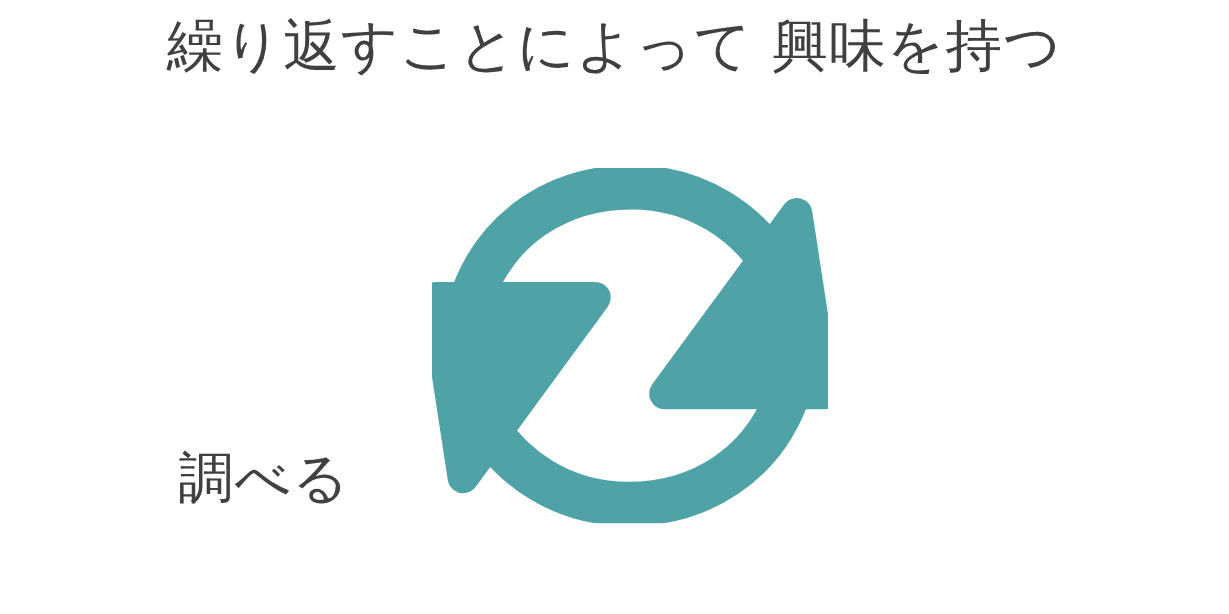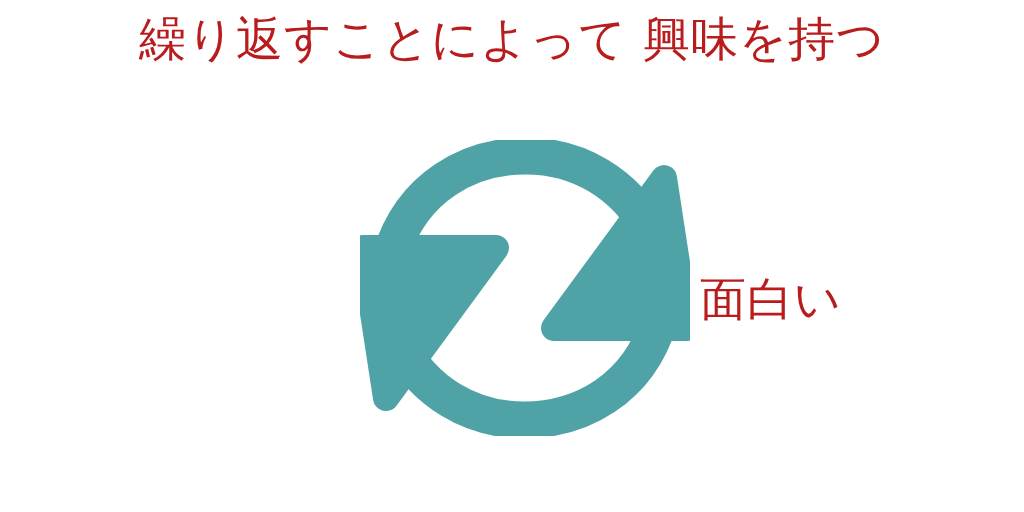--- a/index.html
+++ b/index.html
@@ -13,21 +13,21 @@
   }
   #canvas {
     position: relative;
     width: 1024px;
     height: 512px;
     background: #ffffff;
     overflow: hidden;
   }
   .jp {
     font-family: "DejaVu Sans", "Liberation Sans", sans-serif;
-    color: #b91c1c;
+    color: #404040;
     font-weight: 400;
     white-space: pre;
     letter-spacing: 0.02em;
   }
   #title {
     position: absolute;
     left: 0;
     top: 8px;
     width: 1024px;
     text-align: center;
@@ -69,23 +69,23 @@
   }
 </style>
 </head>
 <body>
 
 <div id="canvas">
 
   <div id="title" class="jp">繰り返すことによって 興味を持つ</div>
 
   <div id="label-left" class="jp">
+    <span class="line2">調べる</span>
   </div>
 
-  <div id="label-right" class="jp">面白い</div>
 
   <div id="cycle-icon">
     <svg viewBox="0 0 330 296" xmlns="http://www.w3.org/2000/svg">
 
       <g>
         <path d="M 31,115
                  C 52,46 110,16 166,16
                  C 219,16 266,44 291,92" fill="none" stroke="#4FA3A6" stroke-width="37" stroke-linecap="round"></path>
         <path d="M 304,38
                  L 327,188

